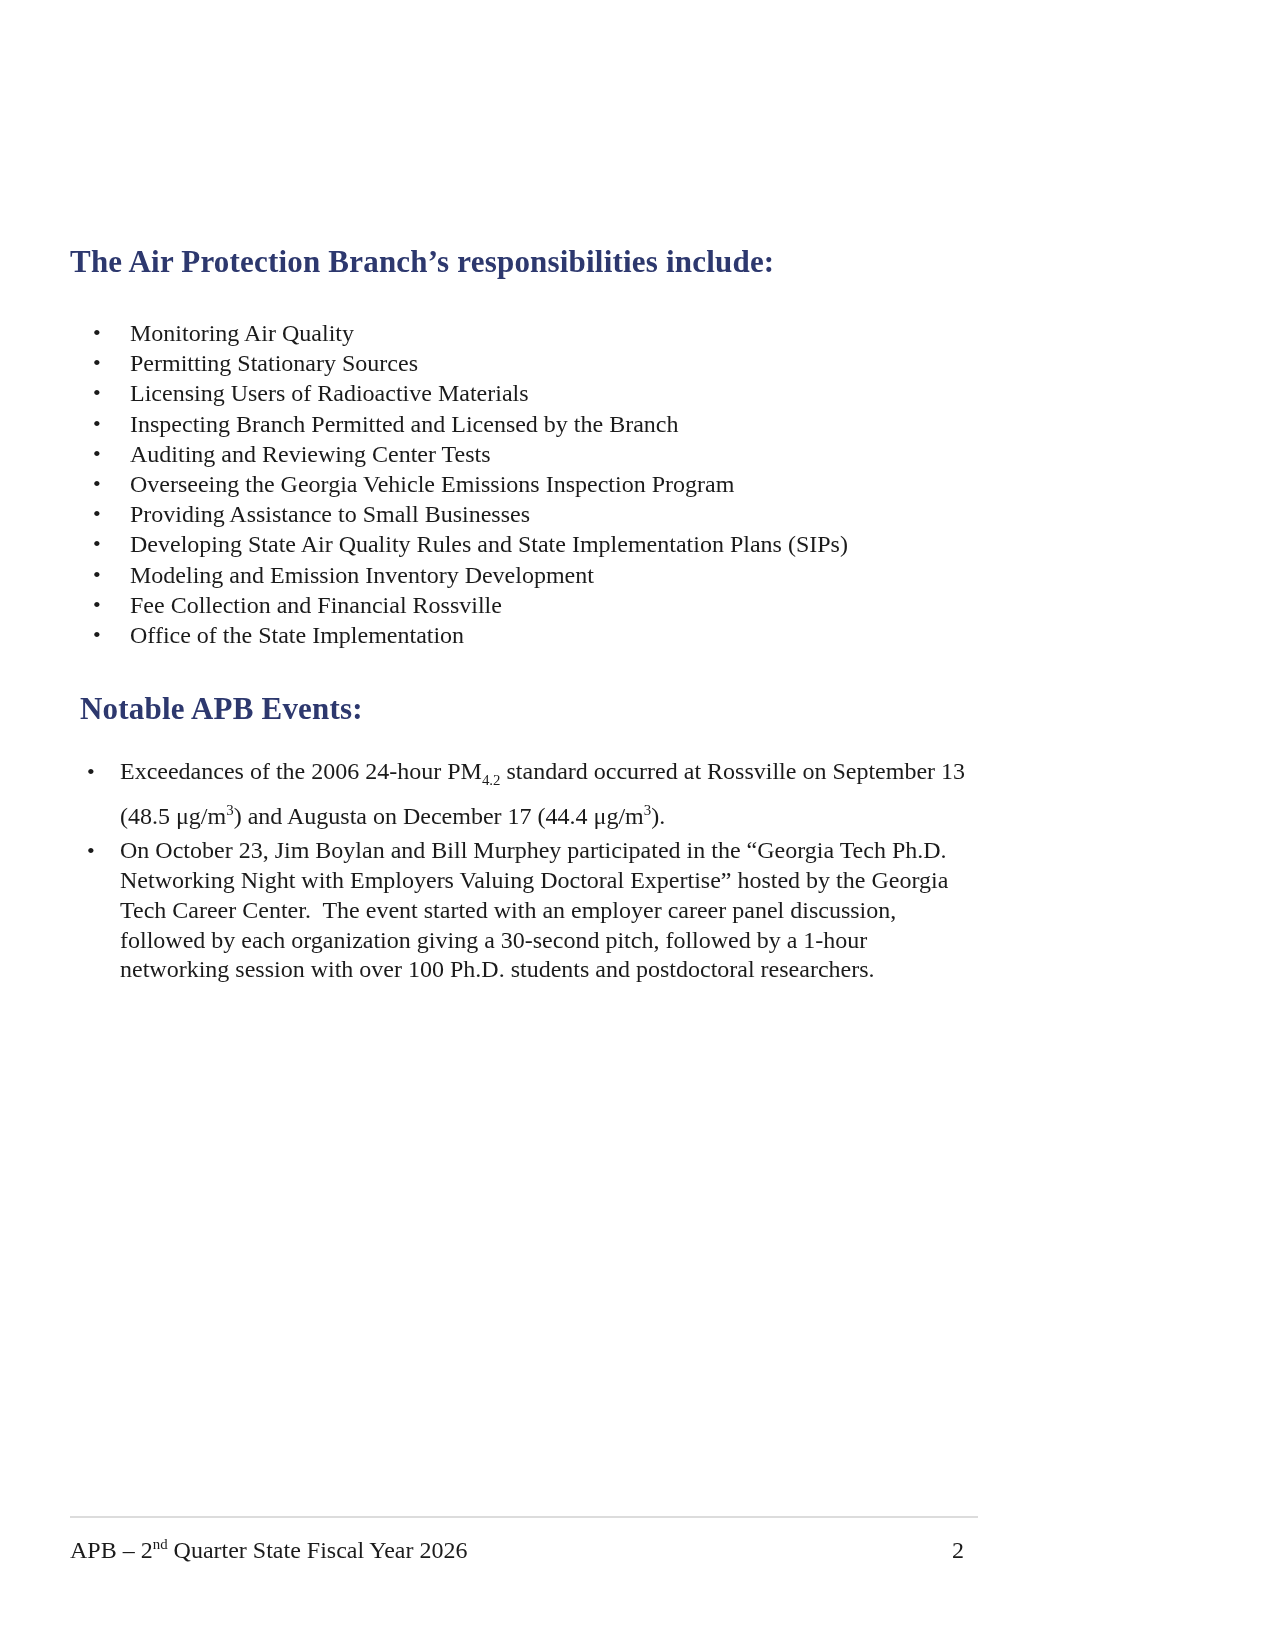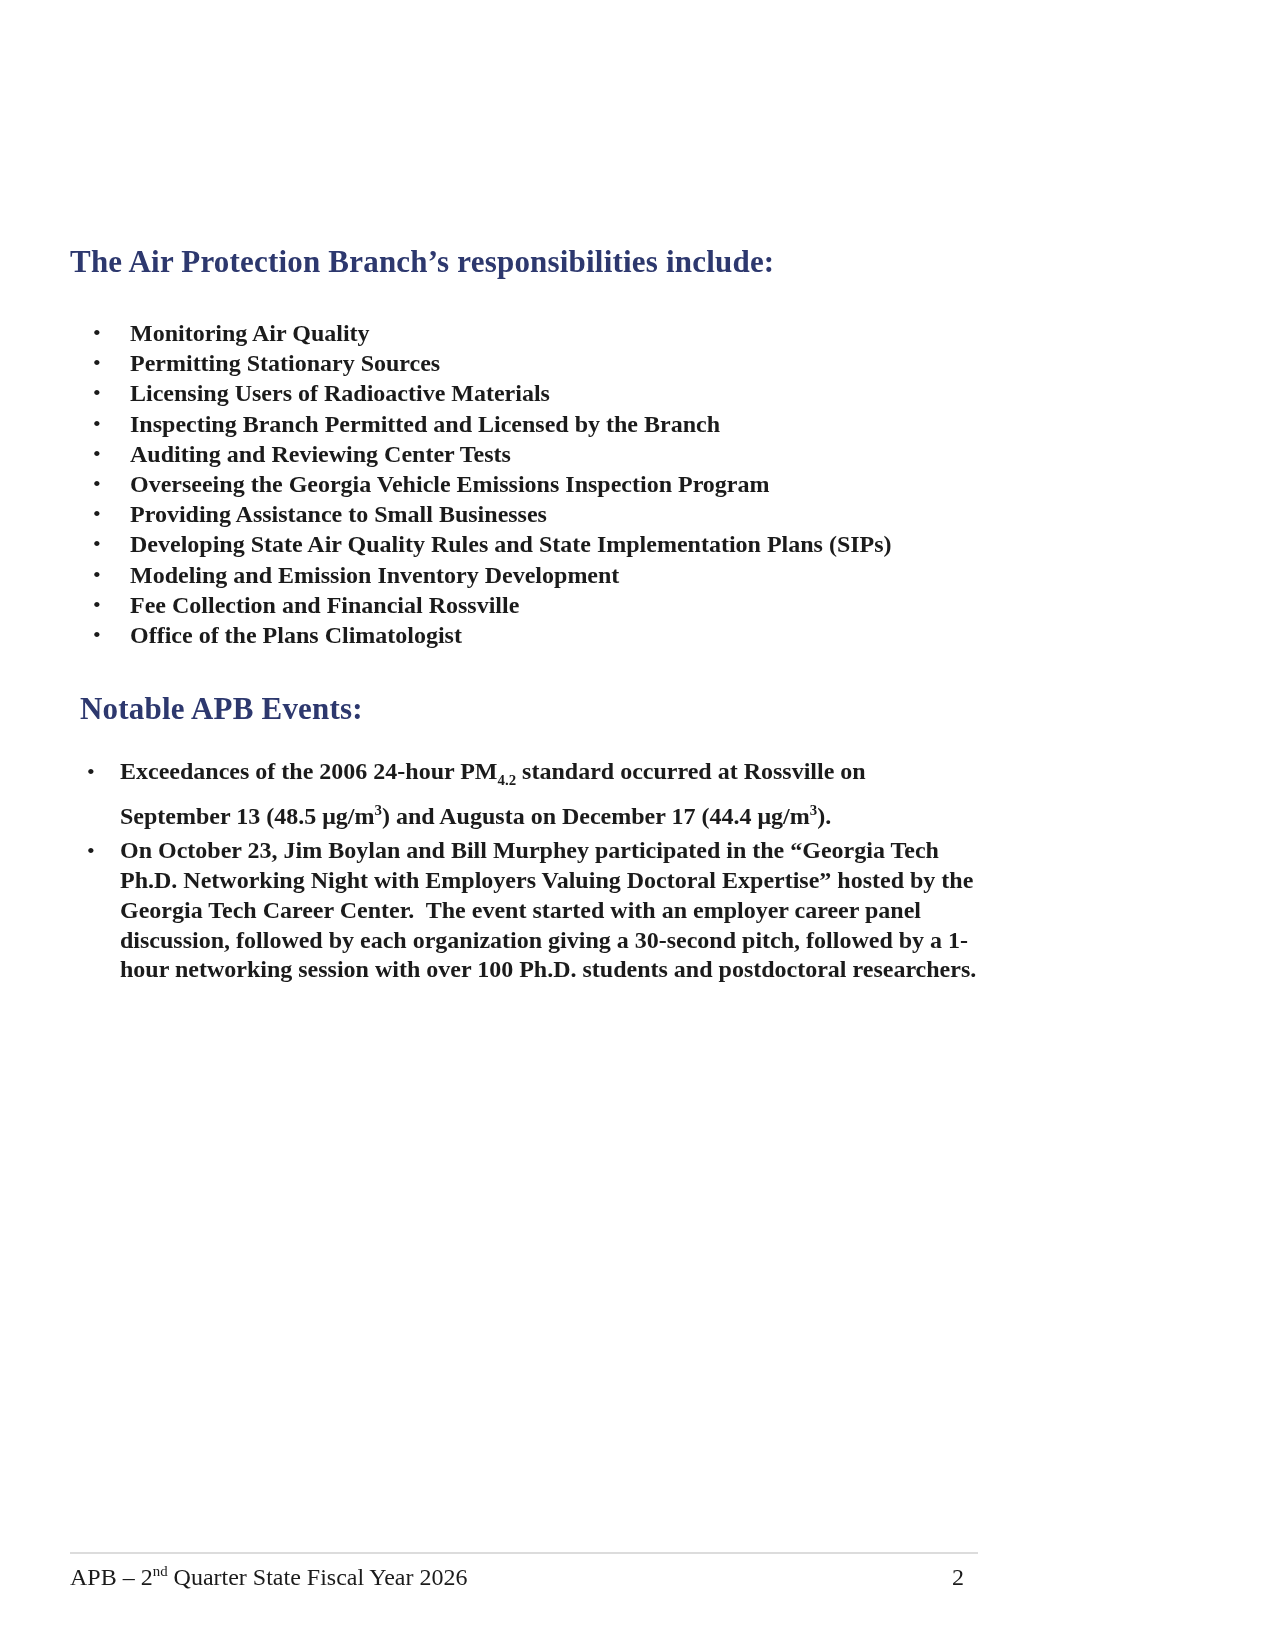--- a/index.html
+++ b/index.html
@@ -39,35 +39,34 @@
   }
   ul.resp-list .bullet { flex: none; width: 37px; font-size: 22px; }
   ul.events-list { margin-top: 30px; padding-left: 17px; }
   ul.events-list li {
     display: flex;
     font-size: 24px;
     line-height: 29.7px;
   }
   ul.events-list li + li { margin-top: 5px; }
   ul.events-list .bullet { flex: none; width: 33px; font-size: 22px; }
-  .li-text { flex: 1; white-space: pre-wrap; font-weight: bold; }
+  .li-text { flex: 1; white-space: pre-wrap; }
   .li-text sub { font-size: 62%; }
   .li-text sup { font-size: 62%; }
 
   .footer {
     position: absolute;
     left: 70px; right: 70px; top: 1516px;
     border-top: 2px solid var(--footer_rule);
-    padding-top: 9px;
+    padding-top: 18px;
     display: flex;
     justify-content: space-between;
     align-items: baseline;
     font-size: 24px;
     color: var(--body);
-    margin-top: 36px;
   }
   .footer sup { font-size: 62%; }
   .footer .page-num { padding-right: 14px; }
 </style>
 </head>
 <body>
 
 <div class="page">
 
   <h1 class="doc-heading">The Air Protection Branch’s responsibilities include:</h1>
@@ -119,21 +118,21 @@
         <span class="li-text">Modeling and Emission Inventory Development</span>
       </li>
 
       <li>
         <span class="bullet">•</span>
         <span class="li-text">Fee Collection and Financial Rossville</span>
       </li>
 
       <li>
         <span class="bullet">•</span>
-        <span class="li-text">Office of the Plans Climatologist</span>
+        <span class="li-text">Office of the State Implementation</span>
       </li>
     </ul>
 
   <h2 class="doc-heading">Notable APB Events:</h2>
 
   <ul class="bullet-list events-list">
 
       <li>
         <span class="bullet">•</span>
         <span class="li-text"><span>Exceedances of the 2006 24-hour PM</span><sub>4.2</sub><span> standard occurred at Rossville on September 13 (48.5 μg/m</span><sup>3</sup><span>) and Augusta on December 17 (44.4 μg/m</span><sup>3</sup><span>).</span></span>

